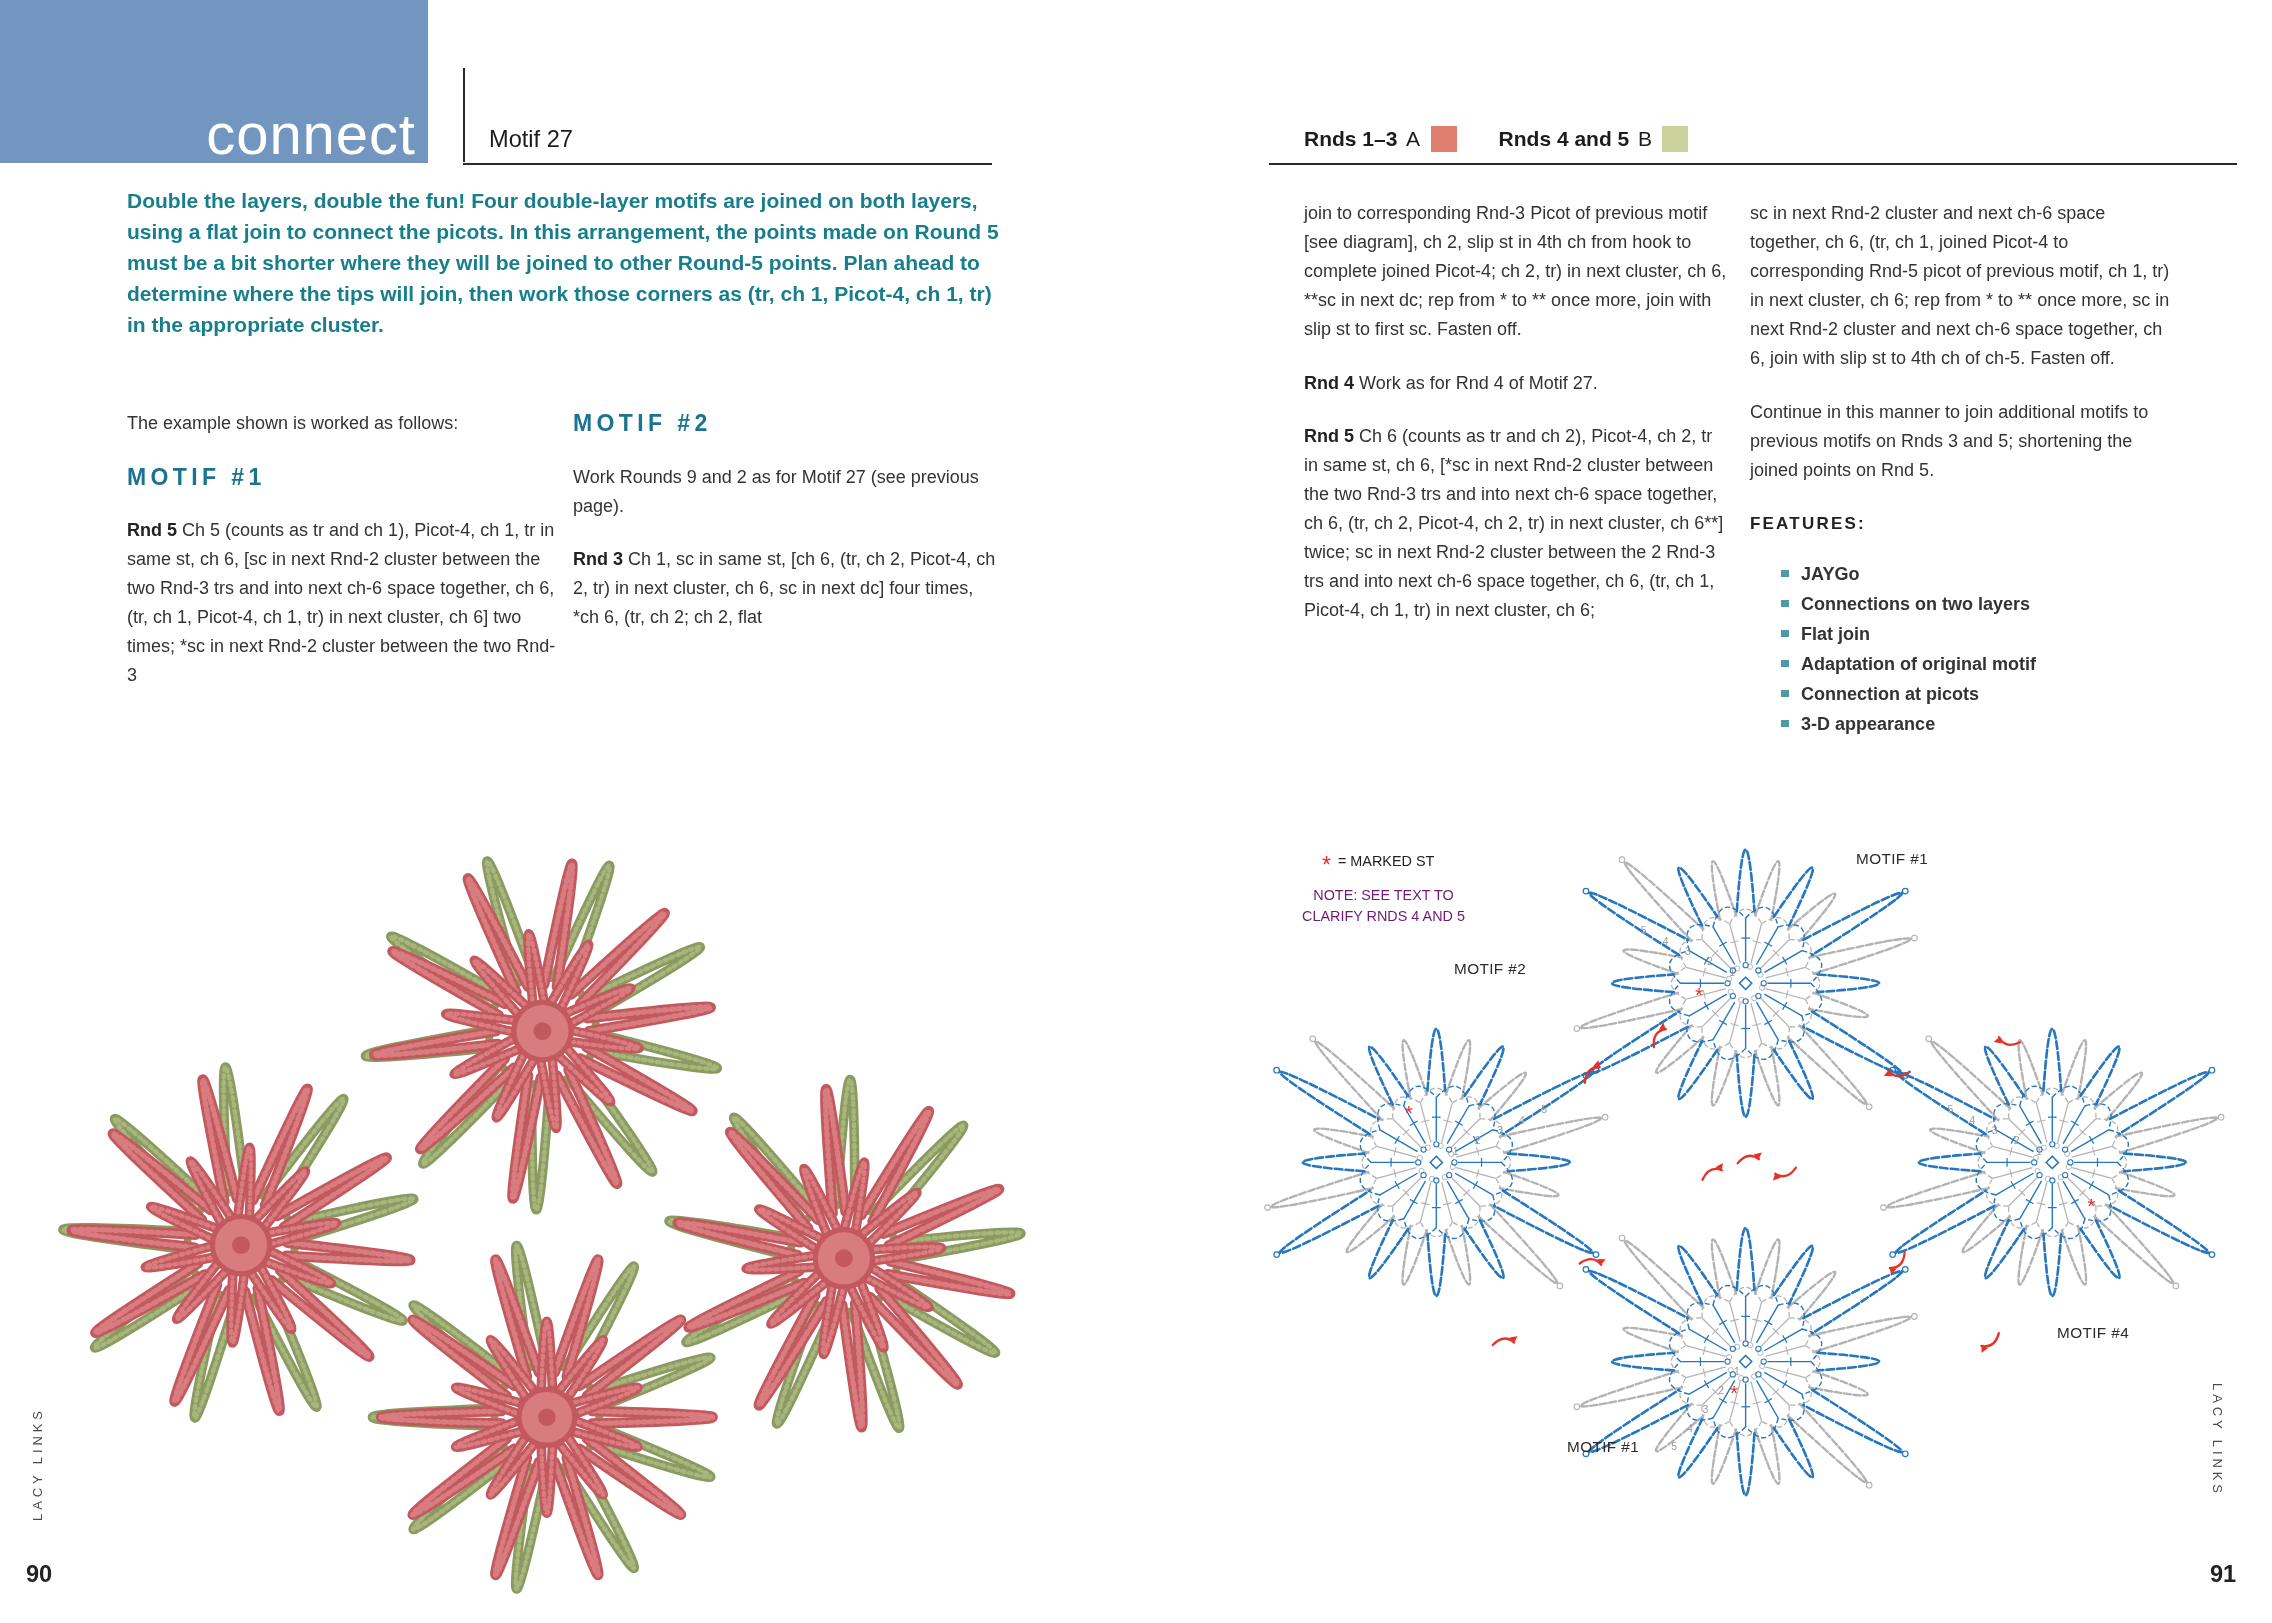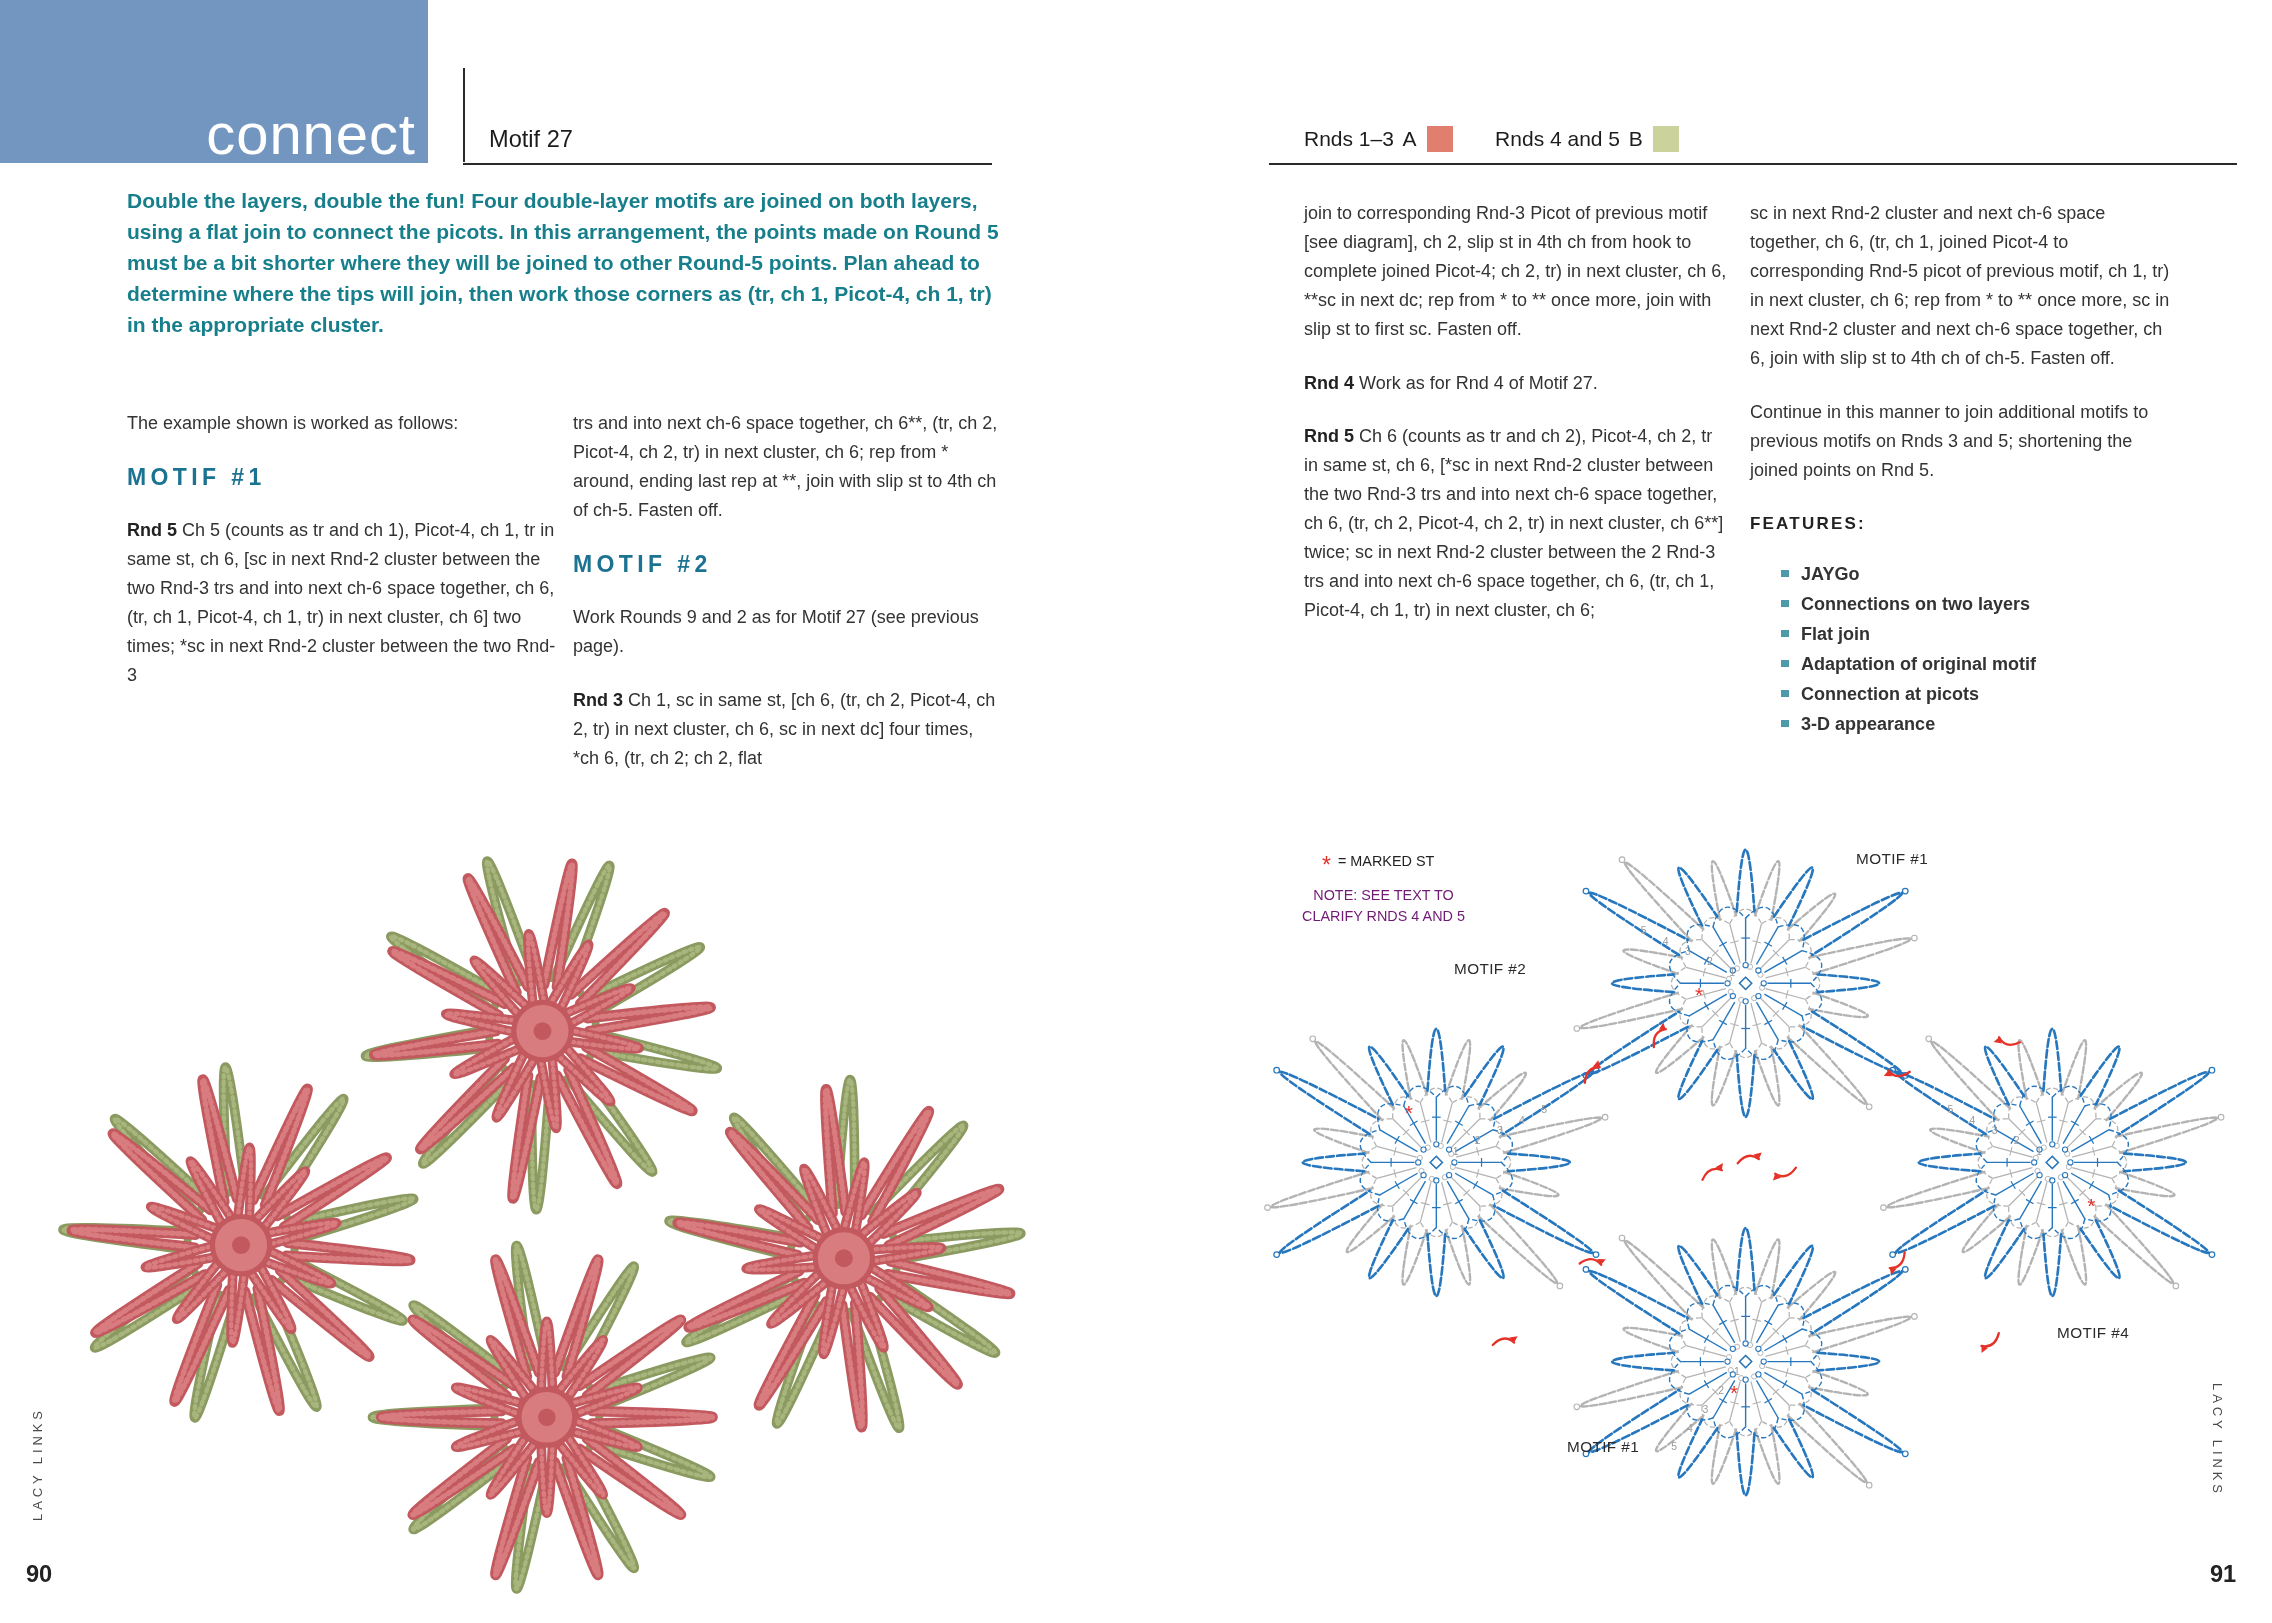--- a/index.html
+++ b/index.html
@@ -8,21 +8,21 @@
   .abs{position:absolute;}
   
   .banner{left:0;top:0;width:428px;height:163px;background:#7296c0;}
   .banner-title{right:12.2px;bottom:0px;color:#ffffff;font-size:58px;font-weight:400;letter-spacing:0.9px;line-height:1;}
   .vrule{left:463px;top:68px;width:1.7px;height:94px;background:#2a2a2a;}
   .motif-label{left:489px;top:126px;font-size:23.6px;color:#1c1c1c;}
   .hrule{height:1.7px;background:#2a2a2a;top:163px;}
   .hrule-left{left:463px;width:529px;}
   .hrule-right{left:1269px;width:968px;}
   .legend-row{left:1304px;top:126px;display:flex;align-items:center;font-size:21px;color:#1c1c1c;}
-  .legend-row b{font-weight:400;}
+  .legend-row b{font-weight:700;}
   .legend-letter{margin-left:8.7px;}
   .swatch{width:26px;height:26px;margin-left:10.5px;display:inline-block;}
   .legend-gap{width:42px;display:inline-block;}
   
   .intro{left:127px;top:185px;width:874px;font-size:21px;line-height:31px;font-weight:700;color:#177e8b;}
   .col{font-size:18px;line-height:29px;color:#333;}
   .col p{margin:0 0 24.5px 0;}
   .col .lead{font-weight:700;color:#222;}
   .mheading{color:#1c7391;font-weight:700;font-size:23px;letter-spacing:4.4px;margin:0 0 8.7px 0;}
   .lcol1{left:127px;top:409px;width:430px;}
@@ -71,21 +71,20 @@
 
   <div class="abs intro" style="color: rgb(23, 126, 139);">Double the layers, double the fun! Four double-layer motifs are joined on both layers, using a flat join to connect the picots. In this arrangement, the points made on Round 5 must be a bit shorter where they will be joined to other Round-5 points. Plan ahead to determine where the tips will join, then work those corners as (tr, ch 1, Picot-4, ch 1, tr) in the appropriate cluster.</div>
 
   <div class="abs col lcol1">
     <p>The example shown is worked as follows:</p>
     <p class="mheading" style="color: rgb(28, 115, 145);">MOTIF #1</p>
     <p><span class="lead">Rnd 5</span><span> Ch 5 (counts as tr and ch 1), Picot-4, ch 1, tr in same st, ch 6, [sc in next Rnd-2 cluster between the two Rnd-3 trs and into next ch-6 space together, ch 6, (tr, ch 1, Picot-4, ch 1, tr) in next cluster, ch 6] two times; *sc in next Rnd-2 cluster between the two Rnd-3</span></p>
   </div>
 
   <div class="abs col lcol2">
-    <p>trs and into next ch-6 space together, ch 6**, (tr, ch 2, Picot-4, ch 2, tr) in next cluster, ch 6; rep from * around, ending last rep at **, join with slip st to 4th ch of ch-5. Fasten off.</p>
     <p class="mheading" style="color: rgb(28, 115, 145);">MOTIF #2</p>
     <p>Work Rounds 9 and 2 as for Motif 27 (see previous page).</p>
     <p><span class="lead">Rnd 3</span><span> Ch 1, sc in same st, [ch 6, (tr, ch 2, Picot-4, ch 2, tr) in next cluster, ch 6, sc in next dc] four times, *ch 6, (tr, ch 2; ch 2, flat</span></p>
   </div>
 
   <div class="abs col rcol1">
     <p>join to corresponding Rnd-3 Picot of previ­ous motif [see diagram], ch 2, slip st in 4th ch from hook to complete joined Picot-4; ch 2, tr) in next cluster, ch 6, **sc in next dc; rep from * to ** once more, join with slip st to first sc. Fasten off.</p>
     <p><span class="lead">Rnd 4</span><span> Work as for Rnd 4 of Motif 27.</span></p>
     <p><span class="lead">Rnd 5</span><span> Ch 6 (counts as tr and ch 2), Picot-4, ch 2, tr in same st, ch 6, [*sc in next Rnd-2 cluster between the two Rnd-3 trs and into next ch-6 space together, ch 6, (tr, ch 2, Picot-4, ch 2, tr) in next cluster, ch 6**] twice; sc in next Rnd-2 cluster between the 2 Rnd-3 trs and into next ch-6 space together, ch 6, (tr, ch 1, Picot-4, ch 1, tr) in next cluster, ch 6;</span></p>
   </div>

